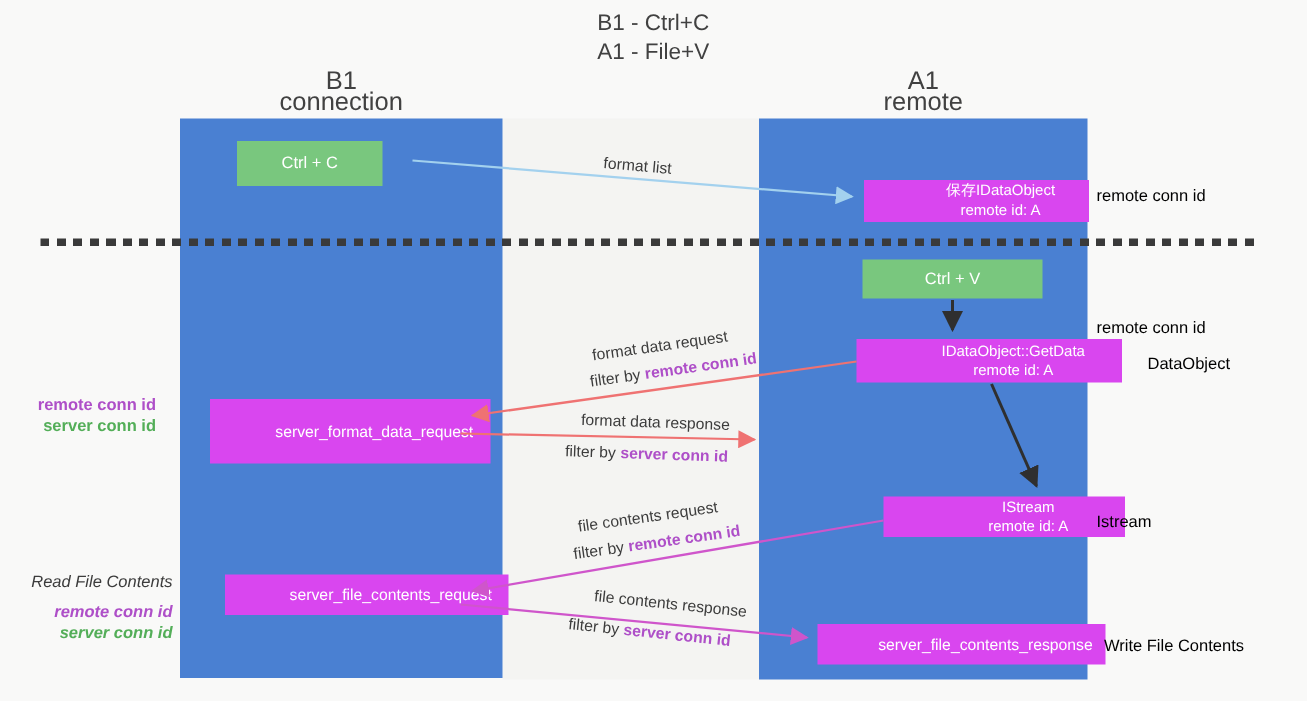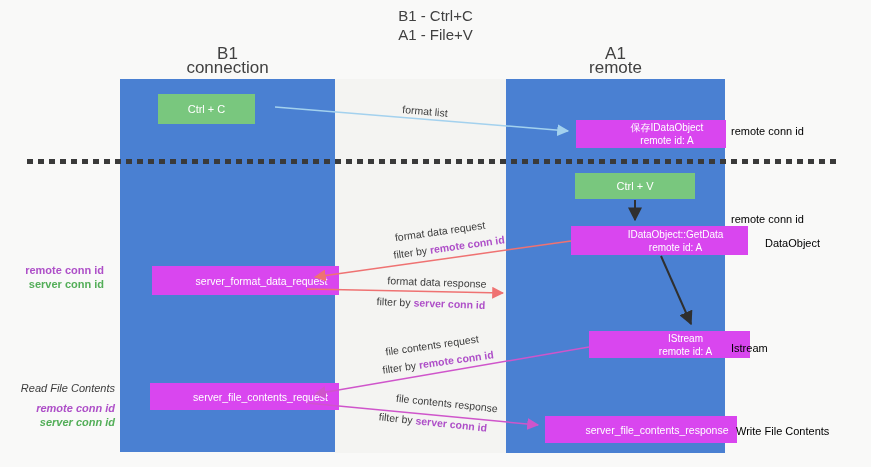--- a/index.html
+++ b/index.html
@@ -67,21 +67,21 @@
 
   <div class="node green" style="left:575px;top:173px;width:120px;height:26px;">
     <div>Ctrl + V</div>
   </div>
 
   <div class="node orange" style="left:571px;top:226px;width:145px;height:29px;">
     <div class="l">IDataObject::GetData</div>
     <div class="l">remote id: A</div>
   </div>
 
-  <div class="node orange single" style="left:152px;top:266px;width:155px;height:29px;text-align:center;">
+  <div class="node orange single" style="left:140px;top:266px;width:155px;height:43px;text-align:center;">
     <div>server_format_data_request</div>
   </div>
 
 
   <div class="node orange" style="left:589px;top:331px;width:129px;height:27px;">
     <div class="l">IStream</div>
     <div class="l">remote id: A</div>
   </div>
 
   <div class="node orange single" style="left:150px;top:383px;width:157px;height:27px;text-align:center;">

